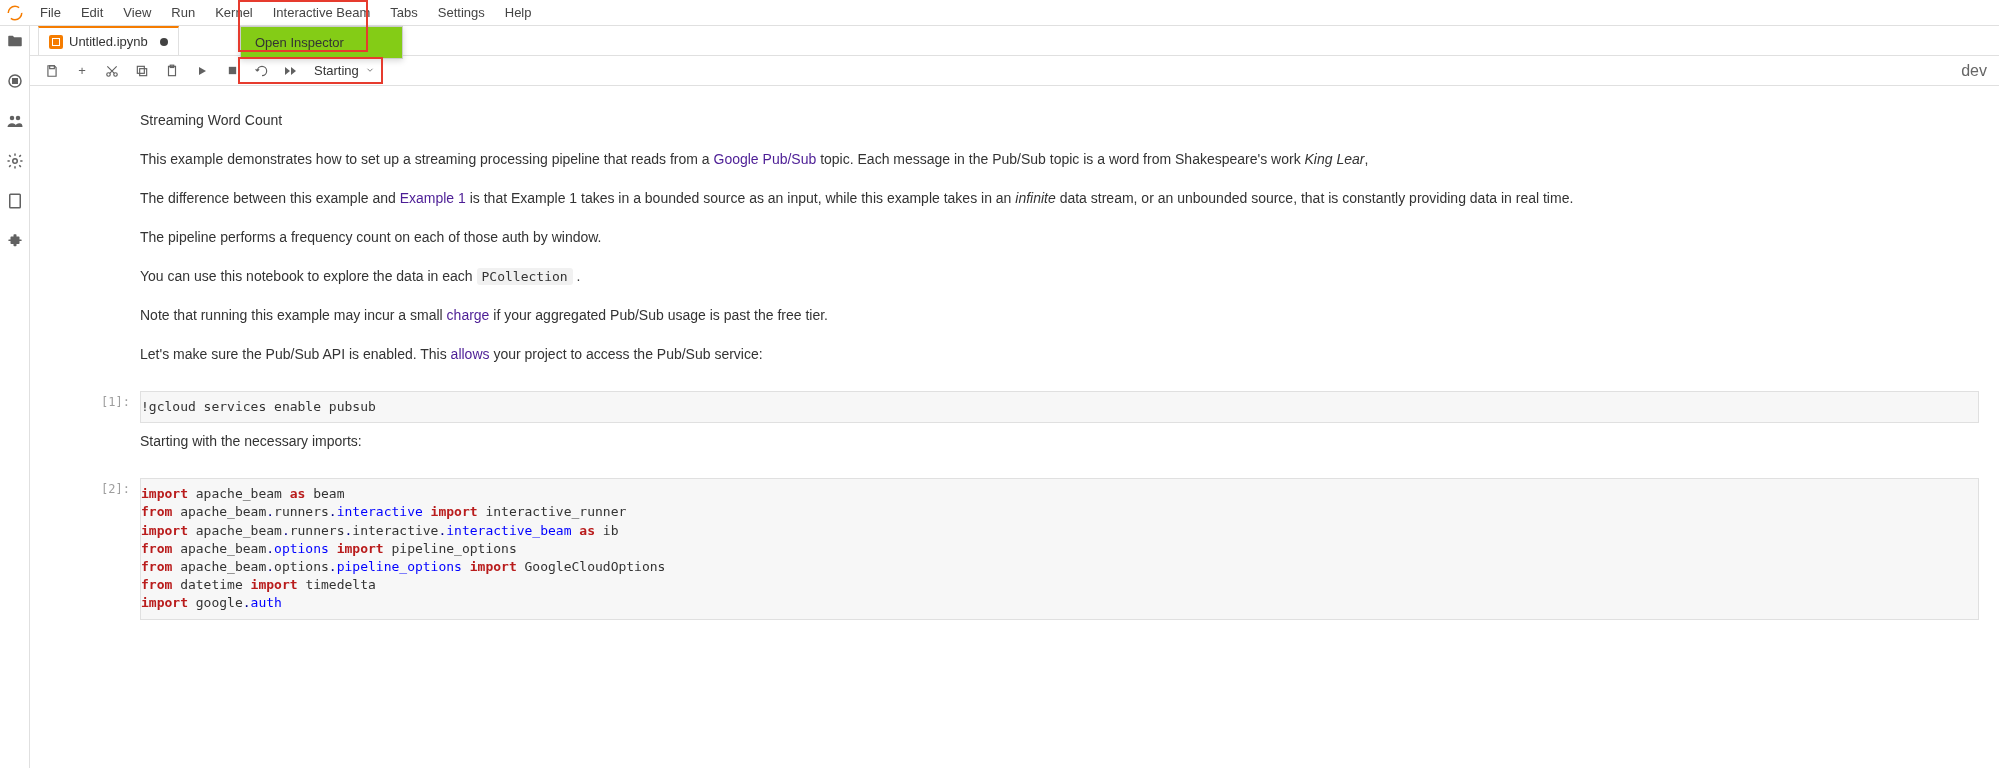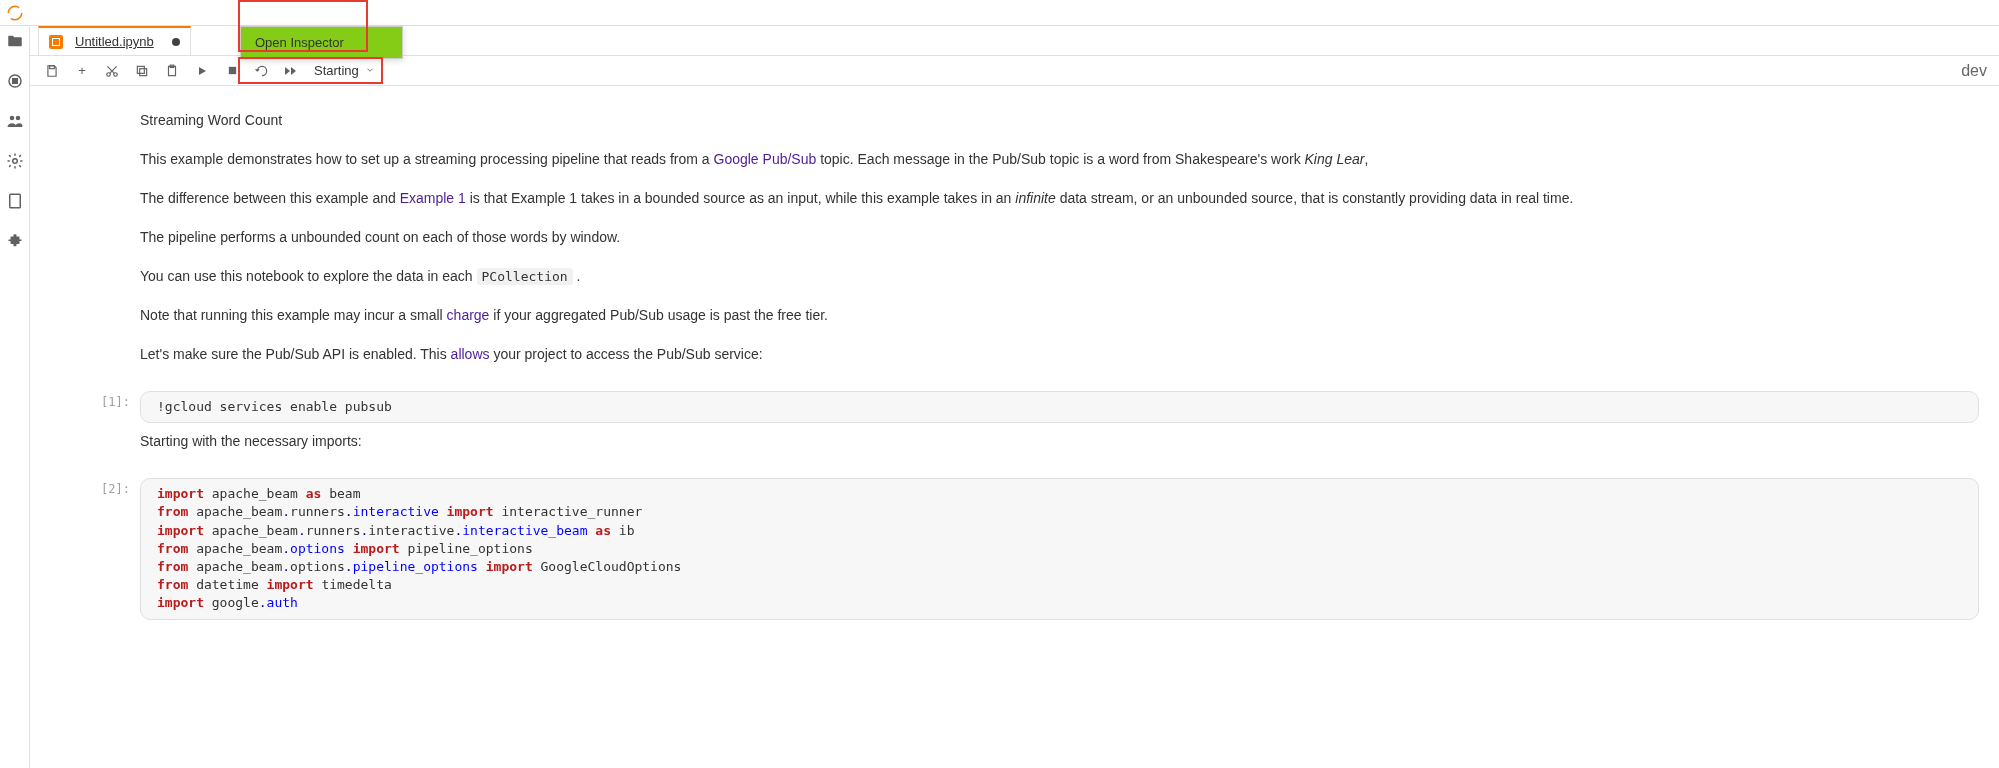--- a/index.html
+++ b/index.html
@@ -19,21 +19,21 @@
 
 .dropdown { position:absolute; top:26px; left:240px; width:163px; background:#84cc16; border:1px solid #ccc; box-shadow:0 2px 6px rgba(0,0,0,.15); z-index:40; }
 .dropdown-item { padding:8px 14px; font-size:13px; cursor:default; }
 
 .left-rail { width:30px; background:#fff; border-right:1px solid #e0e0e0; display:flex; flex-direction:column; align-items:center; padding-top:32px; gap:22px; }
 .left-rail .rail-icon { width:18px; height:18px; color:#616161; display:flex; align-items:center; justify-content:center; }
 
 .main { flex:1; display:flex; flex-direction:column; padding-top:26px; min-width:0; }
 
 .tabbar { height:30px; border-bottom:1px solid #e0e0e0; display:flex; align-items:stretch; padding-left:8px; }
-.tab { display:flex; align-items:center; gap:12px; padding:0 10px; border:1px solid #e0e0e0; border-bottom:none; background:#fff; font-size:13px; position:relative; border-top:2px solid #f57c00;text-decoration:underline; }
+.tab { display:flex; align-items:center; gap:6px; padding:0 10px; border:1px solid #e0e0e0; border-bottom:none; background:#fff; font-size:13px; position:relative; border-top:2px solid #f57c00; }
 .tab .nb-icon { width:14px; height:14px; background:#f57c00; border-radius:2px; position:relative; }
 .tab .nb-icon::after { content:""; position:absolute; inset:3px; border:1px solid #fff; }
 .tab .dirty-dot { width:8px; height:8px; border-radius:50%; background:#424242; margin-left:6px; }
 
 .toolbar { height:30px; border-bottom:1px solid #e0e0e0; display:flex; align-items:center; padding:0 8px; gap:2px; position:relative; }
 .toolbar .tbtn { width:28px; height:24px; display:flex; align-items:center; justify-content:center; color:#616161; font-size:13px; }
 .toolbar .celltype { display:flex; align-items:center; gap:6px; font-size:13px; color:#333; padding:0 6px; }
 .toolbar .spacer { flex:1; }
 .toolbar .right-label { font-size:16px; color:#666; padding-right:4px; }
 
@@ -42,34 +42,45 @@
 .prompt { width:110px; text-align:right; padding-right:10px; font-family: "Menlo","Consolas",monospace; font-size:12px; color:#9e9e9e; padding-top:4px; }
 .cellbody { flex:1; min-width:0; padding-right:20px; }
 
 .md { font-size:14px; color:#333; line-height:1.5; }
 .md p { margin-bottom:18px; }
 .md a { color:#4c1d95; text-decoration:none; }
 .md code.inline { background:#f1f1f1; padding:1px 5px; border-radius:3px; font-family:"Menlo","Consolas",monospace; font-size:13px; }
 .md em { font-style:italic; }
 .md strong { font-weight:400;text-align:center; }
 
-.code-input { background:#f7f7f7; border:1px solid #e0e0e0; border-radius:10px; padding:6px 16px; font-family:"Menlo","Consolas",monospace; font-size:13px; line-height:1.4; white-space:pre; overflow-x:auto; }
+.code-input { background:#f7f7f7; border:1px solid #e0e0e0; border-radius:0; padding:6px 0; font-family:"Menlo","Consolas",monospace; font-size:13px; line-height:1.4; white-space:pre; overflow-x:auto; }
 .k-green { color:#b91c1c; font-weight:600; }
 .k-blue { color:#0000ff; }
 .k-darkblue { color:#00008b; }
 
 </style>
 </head>
 <body>
 
 <div class="topbar">
   <div class="logo-cell">
     <svg viewBox="0 0 24 24">
         <circle cx="12" cy="12" r="9" fill="none" stroke="#f57c00" stroke-width="2" stroke-dasharray="20 8"></circle>
       </svg>
+  </div>
+  <div class="menubar">
+    <div class="menu-item">File</div>
+    <div class="menu-item">Edit</div>
+    <div class="menu-item">View</div>
+    <div class="menu-item">Run</div>
+    <div class="menu-item">Kernel</div>
+    <div class="menu-item">Interactive Beam</div>
+    <div class="menu-item">Tabs</div>
+    <div class="menu-item">Settings</div>
+    <div class="menu-item">Help</div>
   </div>
 </div>
 
 <div class="dropdown">
   <div class="dropdown-item">Open Inspector</div>
 </div>
 
 <div class="highlight-box hbox-menu"></div>
 <div class="highlight-box hbox-tool"></div>
 
@@ -181,21 +192,21 @@
     </div>
 
     <div class="notebook">
 
       <div class="cell">
         <div class="prompt"></div>
         <div class="cellbody md">
           <p>Streaming Word Count</p>
           <p><span>This example demonstrates how to set up a streaming processing pipeline that reads from a </span><a href="#">Google Pub/Sub</a><span> topic. Each message in the Pub/Sub topic is a word from Shakespeare's work </span><em>King Lear</em><span>,</span></p>
           <p><span>The difference between this example and </span><a href="#">Example 1</a><span> is that Example 1 takes in a </span><strong>bounded</strong><span> source as an input, while this example takes in an </span><em>infinite</em><span> data stream, or an </span><strong>unbounded</strong><span> source, that is constantly providing data in real time.</span></p>
-          <p>The pipeline performs a unbounded count on each of those words by window.</p>
+          <p>The pipeline performs a frequency count on each of those auth by window.</p>
           <p><span>You can use this notebook to explore the data in each </span><code class="inline">PCollection</code><span> .</span></p>
           <p><span>Note that running this example may incur a small </span><a href="#">charge</a><span> if your aggregated Pub/Sub usage is past the free tier.</span></p>
           <p><span>Let's make sure the Pub/Sub API is enabled. This </span><a href="#">allows</a><span> your project to access the Pub/Sub service:</span></p>
         </div>
       </div>
 
       <div class="cell">
         <div class="prompt">[1]:</div>
         <div class="cellbody">
           <div class="code-input">!gcloud services enable pubsub</div>

